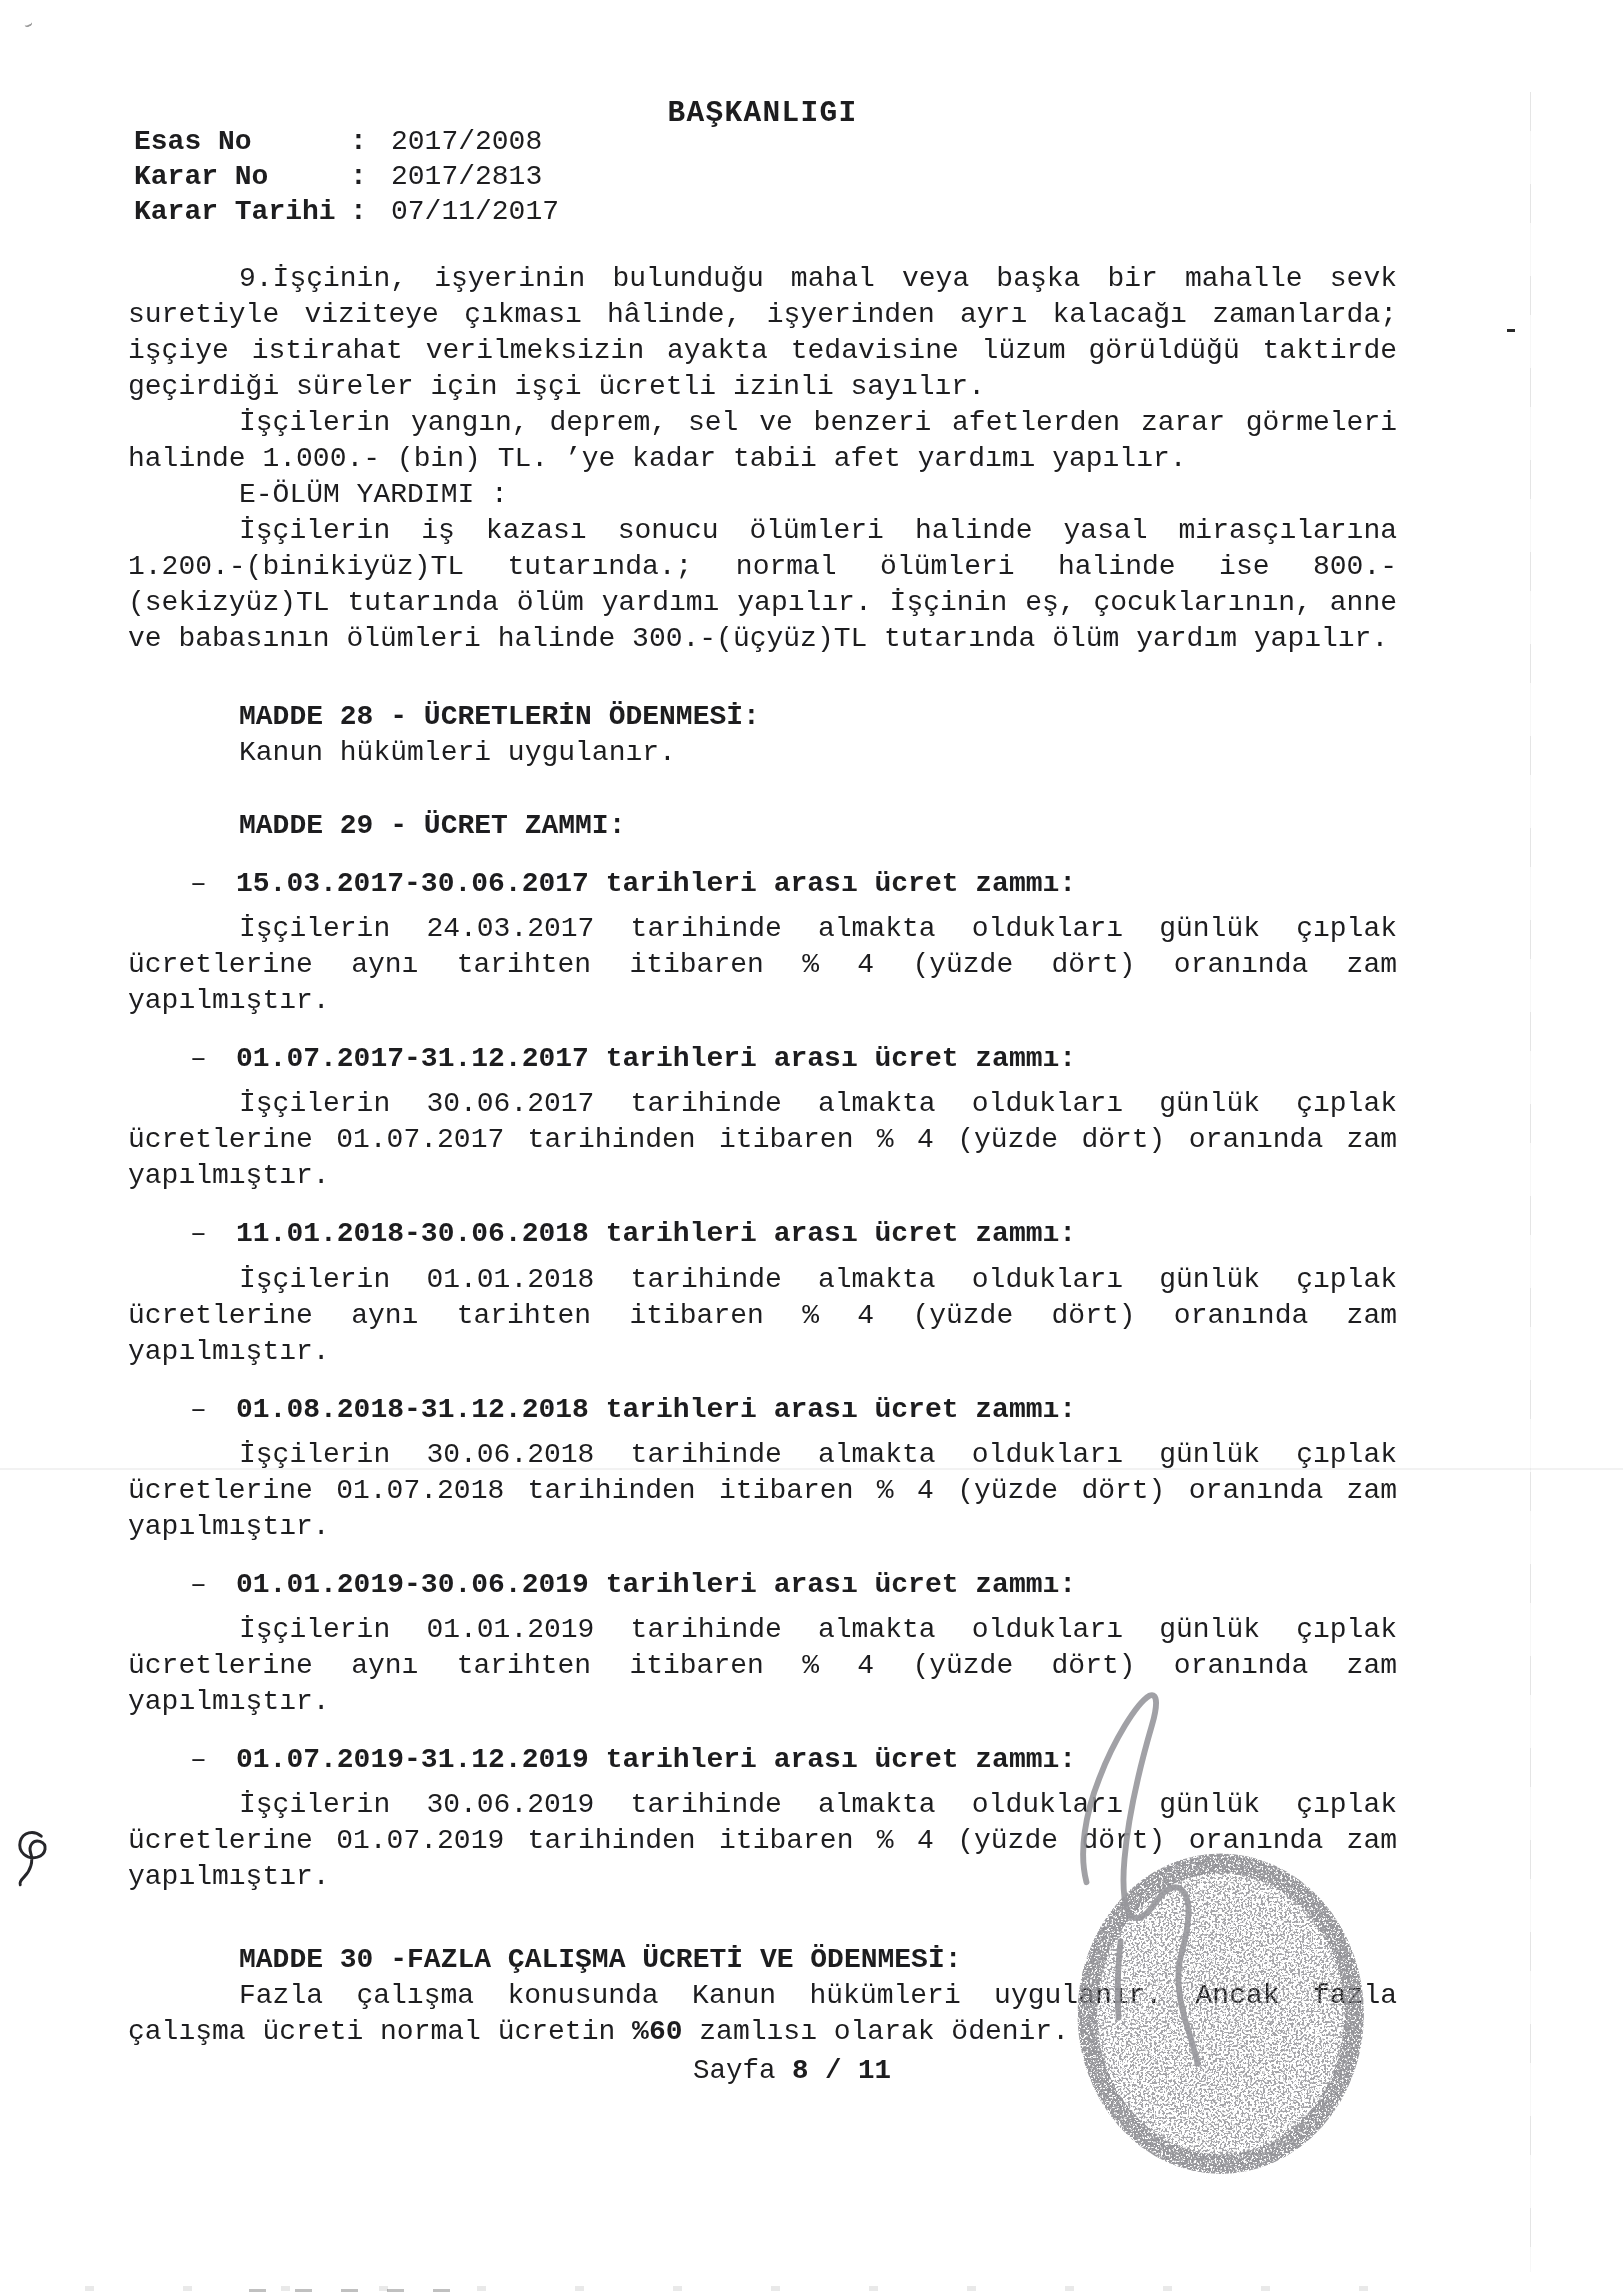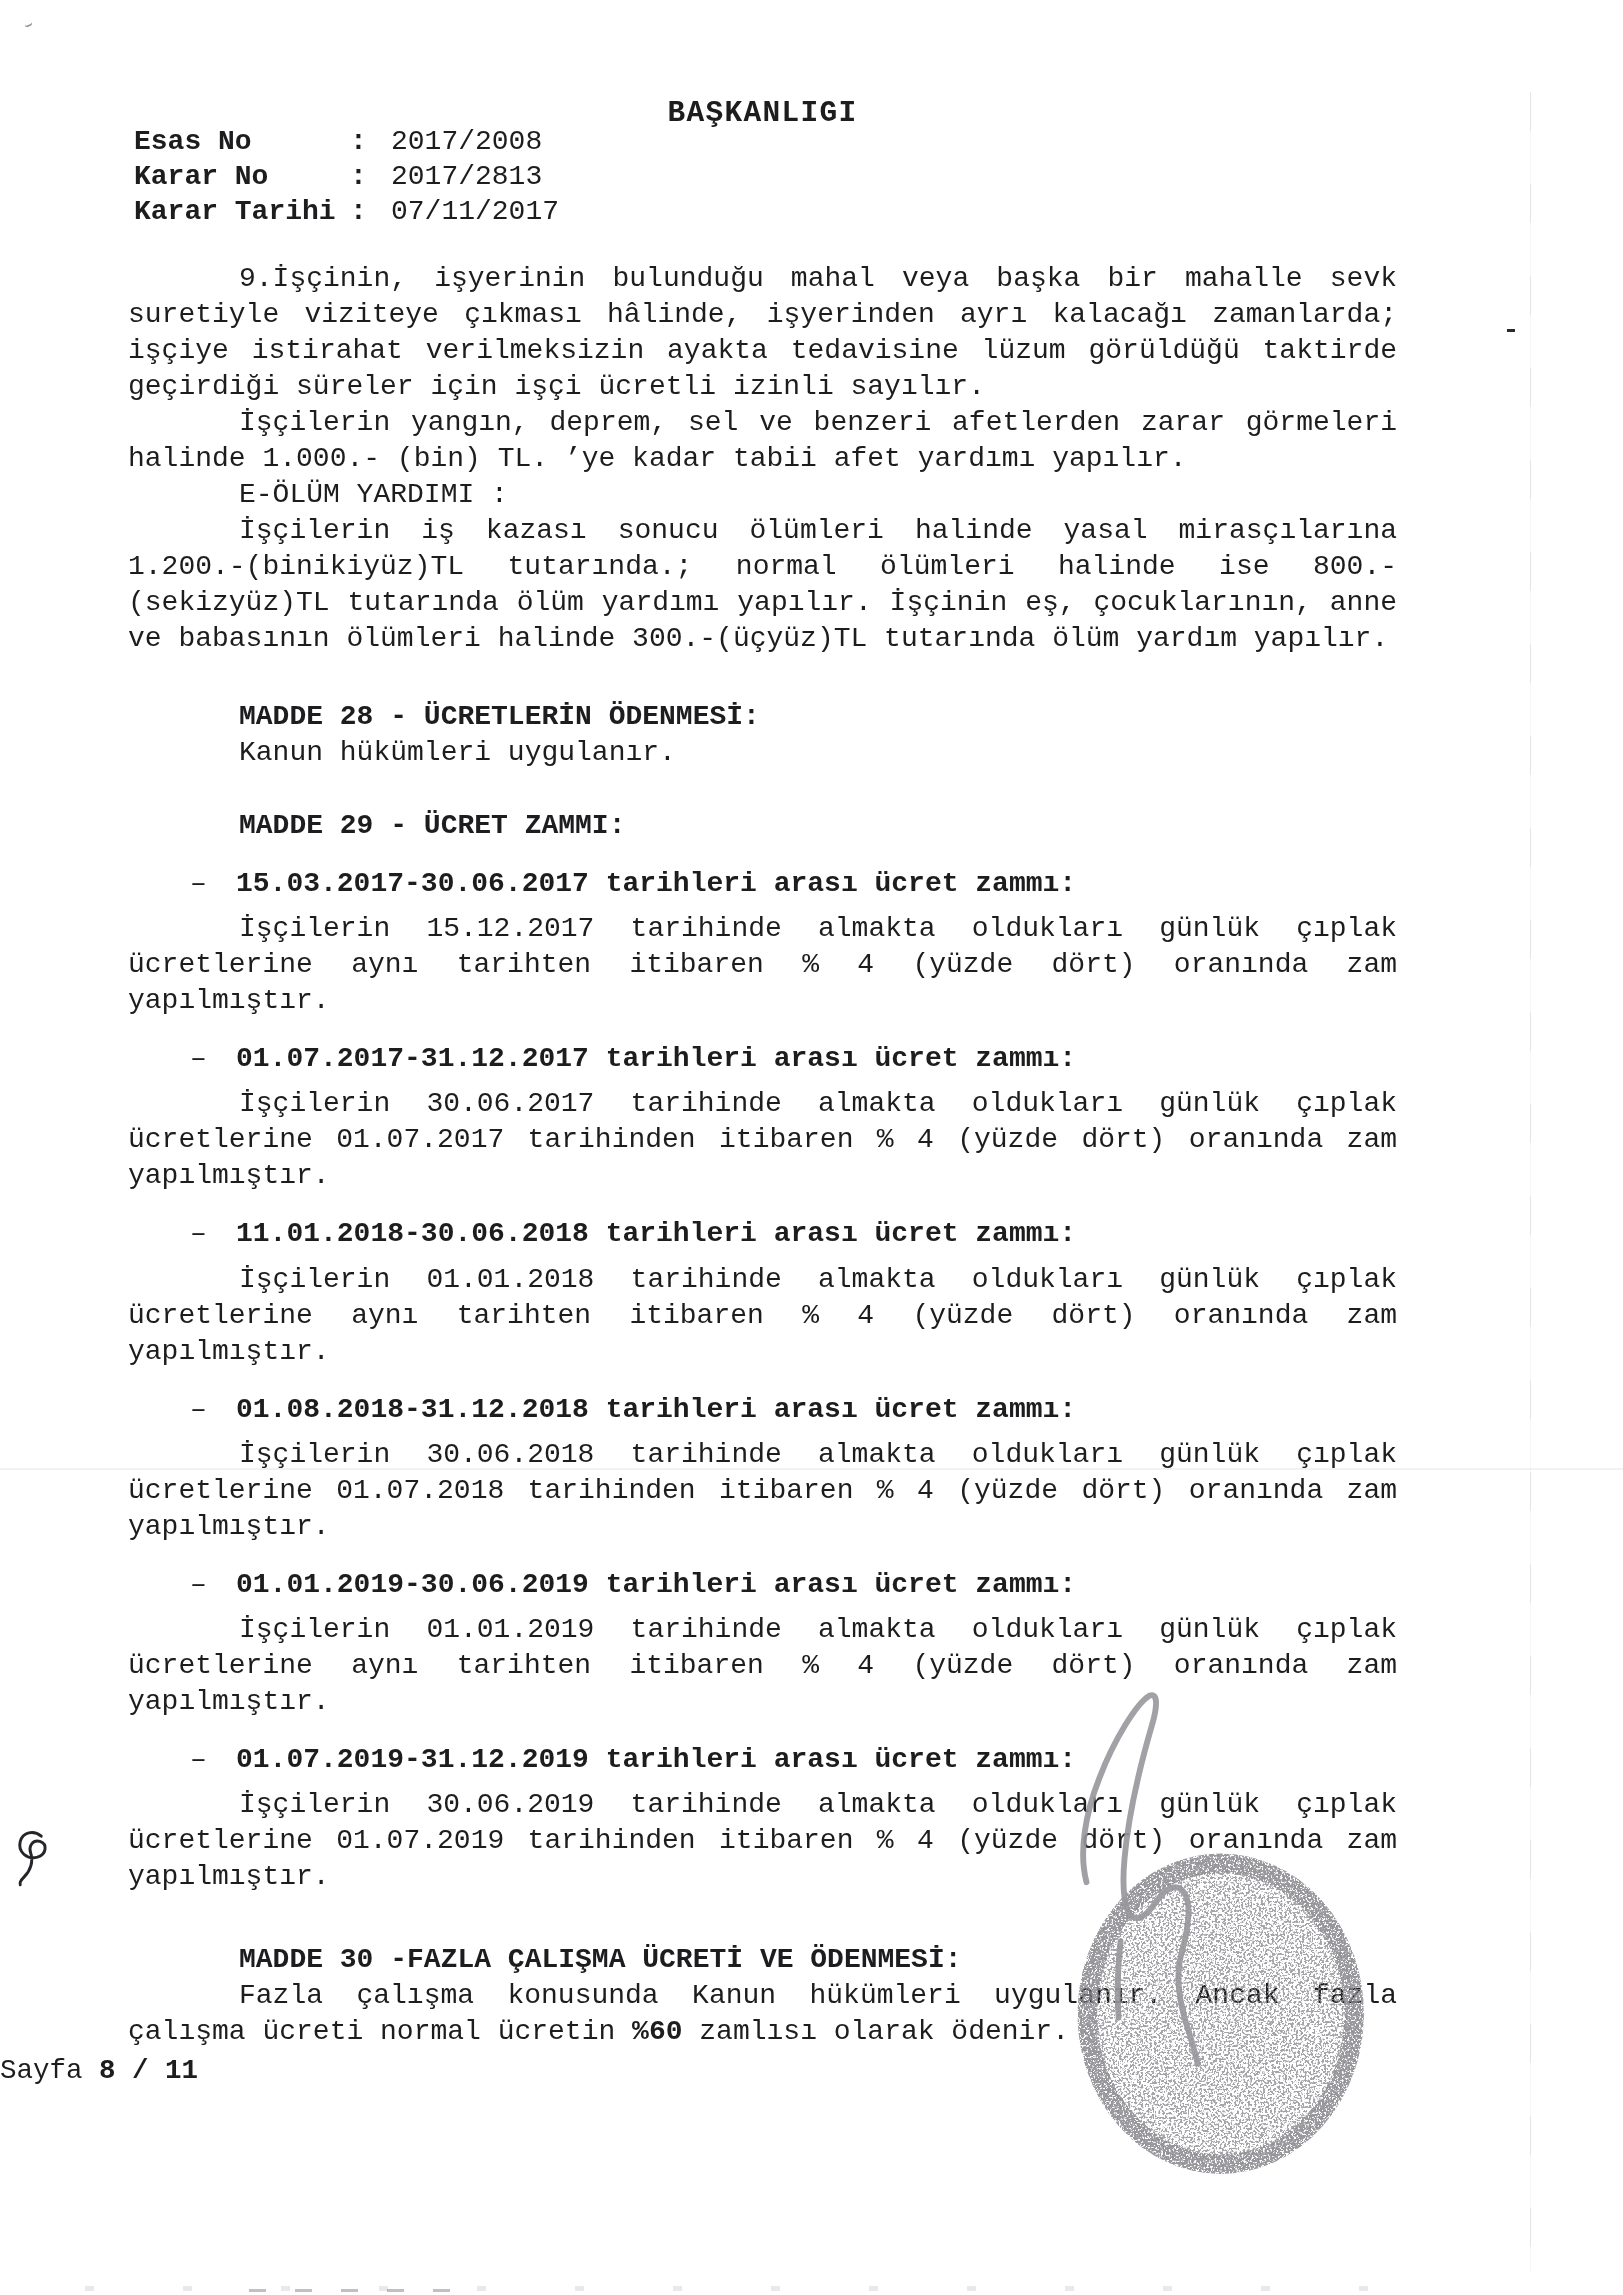--- a/index.html
+++ b/index.html
@@ -31,21 +31,21 @@
   .plain-head{margin:5.2px 0 0 0;text-indent:111px;}
   .bold-head{margin:0;text-indent:111px;font-weight:bold;}
   .m28{margin-top:42px;}
   .m29{margin-top:37px;}
   .m30{margin-top:47px;}
   .wage-sec{margin-top:22px;}
   .sec-head{margin:0 0 9.2px 0;padding-left:62px;font-weight:bold;text-align:left;}
   .sec-head .dash{display:inline-block;width:46px;font-weight:normal;}
   .footer{
     position:absolute;left:0;top:2055px;width:1584px;
-    text-align:left;font-size:27.5px;
+    text-align:center;font-size:27.5px;
   }
   .footer b{font-weight:bold;}
   
   .v-artifact{
     position:absolute;left:1530px;top:92px;width:1.3px;height:2180px;
     background:repeating-linear-gradient(180deg,
       rgba(0,0,0,0.10) 0 39px, rgba(0,0,0,0.03) 39px 92px);
   }
   .h-streak{
     position:absolute;left:0;top:1468px;width:1623px;height:2px;
@@ -98,21 +98,21 @@
     <p class="plain-head" style="margin-top:0">E-ÖLÜM YARDIMI :</p>
     <p class="par">İşçilerin iş kazası sonucu ölümleri halinde yasal mirasçılarına 1.200.-(binikiyüz)TL tutarında.; normal ölümleri halinde ise 800.-(sekizyüz)TL tutarında ölüm yardımı yapılır. İşçinin eş, çocuklarının, anne ve babasının ölümleri halinde 300.-(üçyüz)TL tutarında ölüm yardım yapılır.</p>
 
     <p class="bold-head m28">MADDE 28 - ÜCRETLERİN ÖDENMESİ:</p>
     <p class="par">Kanun hükümleri uygulanır.</p>
 
     <p class="bold-head m29">MADDE 29 - ÜCRET ZAMMI:</p>
 
     <div class="wage-sec">
       <p class="sec-head"><span class="dash">–</span><span>15.03.2017-30.06.2017 tarihleri arası ücret zammı:</span></p>
-      <p class="par">İşçilerin 15.12.2017 tarihinde almakta oldukları günlük çıplak ücretlerine aynı tarihten itibaren % 4 (yüzde dört) oranında zam yapılmıştır.</p>
+      <p class="par">İşçilerin 24.03.2017 tarihinde almakta oldukları günlük çıplak ücretlerine aynı tarihten itibaren % 4 (yüzde dört) oranında zam yapılmıştır.</p>
     </div>
 
     <div class="wage-sec">
       <p class="sec-head"><span class="dash">–</span><span>01.07.2017-31.12.2017 tarihleri arası ücret zammı:</span></p>
       <p class="par">İşçilerin 30.06.2017 tarihinde almakta oldukları günlük çıplak ücretlerine 01.07.2017 tarihinden itibaren % 4 (yüzde dört) oranında zam yapılmıştır.</p>
     </div>
 
     <div class="wage-sec">
       <p class="sec-head"><span class="dash">–</span><span>11.01.2018-30.06.2018 tarihleri arası ücret zammı:</span></p>
       <p class="par">İşçilerin 01.01.2018 tarihinde almakta oldukları günlük çıplak ücretlerine aynı tarihten itibaren % 4 (yüzde dört) oranında zam yapılmıştır.</p>

